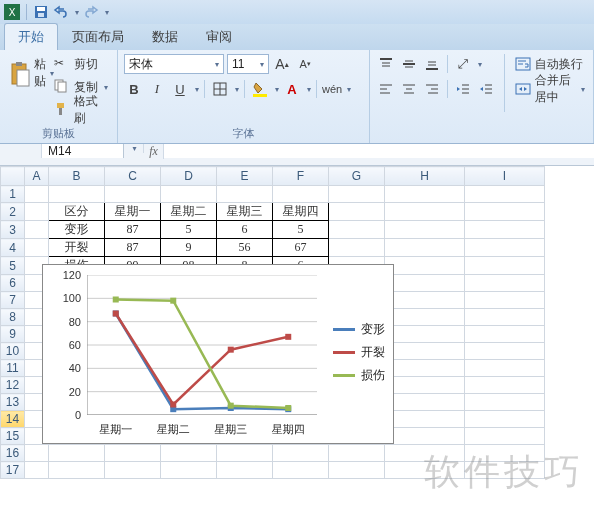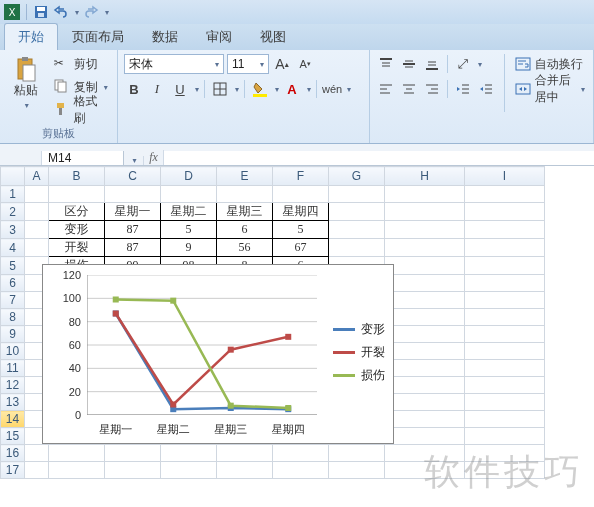--- a/index.html
+++ b/index.html
@@ -14,36 +14,36 @@
   .tabs { height: 26px; background: linear-gradient(#cde0f1,#bfd6ec); display:flex; align-items:flex-end; padding-left:4px;}
   .tab { padding: 5px 14px 4px; font-size:13px; color:#3b3b3b; cursor:pointer;}
   .tab.file { background:#207245; color:#fff; border-radius:2px 2px 0 0; padding: 4px 12px;}
   .tab.active { background:#e9f1fa; border:1px solid #9bb6d3; border-bottom:none; border-radius:3px 3px 0 0; color:#3b6ea5; padding:4px 13px 4px;}
   
   
   .ribbon { height: 94px; background: linear-gradient(#eaf2fb,#dce9f7); border-bottom:1px solid #9bb6d3; display:flex;}
   .group { border-right:1px solid #b6cde4; padding: 4px 6px 2px; display:flex; flex-direction:column; justify-content:space-between;}
   .group-label { font-size:11px; color:#5a7295; text-align:center; padding-top:2px;}
   .group-body { flex:1; display:flex; align-items:flex-start; gap:6px;}
-  .btn-lg { width:40px; display:flex; flex-direction:column; align-items:center; gap:2px; font-size:12px; color:#3b3b3b; padding:2px;}
+  .btn-lg { width:40px; display:flex; flex-direction:row; align-items:center; gap:2px; font-size:12px; color:#3b3b3b; padding:2px;}
   .btn-lg .ic { width:24px; height:24px;}
   .btn-sm { display:flex; align-items:center; gap:4px; font-size:12px; color:#3b3b3b; padding:1px 2px; height:20px;}
   .btn-sm .ic { width:16px; height:16px;}
   .col { display:flex; flex-direction:column; gap:3px;}
   .row { display:flex; align-items:center; gap:3px;}
   .dd-arrow { font-size:8px; color:#5a7295; margin-left:2px;}
   
   .font-name { width:100px; height:20px; border:1px solid #9cb6d4; background:#fff; display:flex; align-items:center; padding:0 4px; font-size:12px;}
   .font-size { width:42px; height:20px; border:1px solid #9cb6d4; background:#fff; display:flex; align-items:center; padding:0 4px; font-size:12px;}
   .icbtn { width:20px; height:20px; display:inline-flex; align-items:center; justify-content:center; color:#444; font-size:13px;}
   .icbtn.ul { text-decoration:underline;}
   .sep-v { width:1px; height:18px; background:#b6cde4; margin:0 2px;}
   
   
-  .fxbar { height:22px; border-bottom:1px solid #b9c7d6; display:flex; align-items:flex-end; background:#eef3f9;}
+  .fxbar { height:22px; border-bottom:1px solid #b9c7d6; display:flex; align-items:flex-start; background:#eef3f9;}
   .namebox-wrap { width:124px; display:flex; border-right:1px solid #b9c7d6;}
   .namebox-spacer { width:42px; border-right:1px solid #d0dae6;}
   .namebox { flex:1; background:#fff; display:flex; align-items:center; padding:0 6px; font-family:Tahoma,sans-serif; font-size:12px;}
   .fxcell { width:20px; display:flex; align-items:center; justify-content:center; border-right:1px solid #d0dae6; color:#666;}
   .formula-input { flex:1; background:#fff; border:none; padding:0 4px; font-size:12px;}
   
   
   .grid-wrap { position:relative; height: calc(507px - 24px - 26px - 94px - 22px); overflow:hidden; background:#fff;}
   table.grid { border-collapse:collapse; table-layout:fixed;}
   .grid th, .grid td { border:1px solid #d0d7e0; font-size:12px; font-weight:normal; background:#fff; height:17px; padding:0; text-align:center; color:#333;}
@@ -96,21 +96,20 @@
       </svg>
   </span>
   <span class="dd-arrow">▾</span>
 </div>
 
 <div class="tabs">
   <div class="tab active">开始</div>
   <div class="tab">页面布局</div>
   <div class="tab">数据</div>
   <div class="tab">审阅</div>
-  <div class="tab">视图</div>
 </div>
 
 <div class="ribbon">
 
   <div class="group" style="width:118px">
     <div class="group-body">
       <div class="btn-lg">
         <span class="ic">
             <svg width="24" height="28">
               <rect x="4" y="3" width="14" height="20" fill="#d9a441" stroke="#a67a2f"></rect>
@@ -190,20 +189,21 @@
         <span class="icbtn">
               <span style="color:#c00;font-weight:bold">A</span>
             </span>
             <span class="dd-arrow">▾</span>
         <span class="sep-v"></span>
         <span class="icbtn" style="font-size:11px">wén</span>
             <span class="dd-arrow">▾</span>
       </div>
     </div>
       </div>
+    <div class="group-label">字体</div>
   </div>
 
   <div class="group" style="flex:1">
     <div class="group-body">
       <div class="col" style="gap:5px">
         <div class="row">
           <span class="icbtn">
               <svg width="14" height="14">
                 <line x1="1" y1="2" x2="13" y2="2" stroke="#444" stroke-width="2"></line>
                 <line x1="3" y1="6" x2="11" y2="6" stroke="#444"></line>

